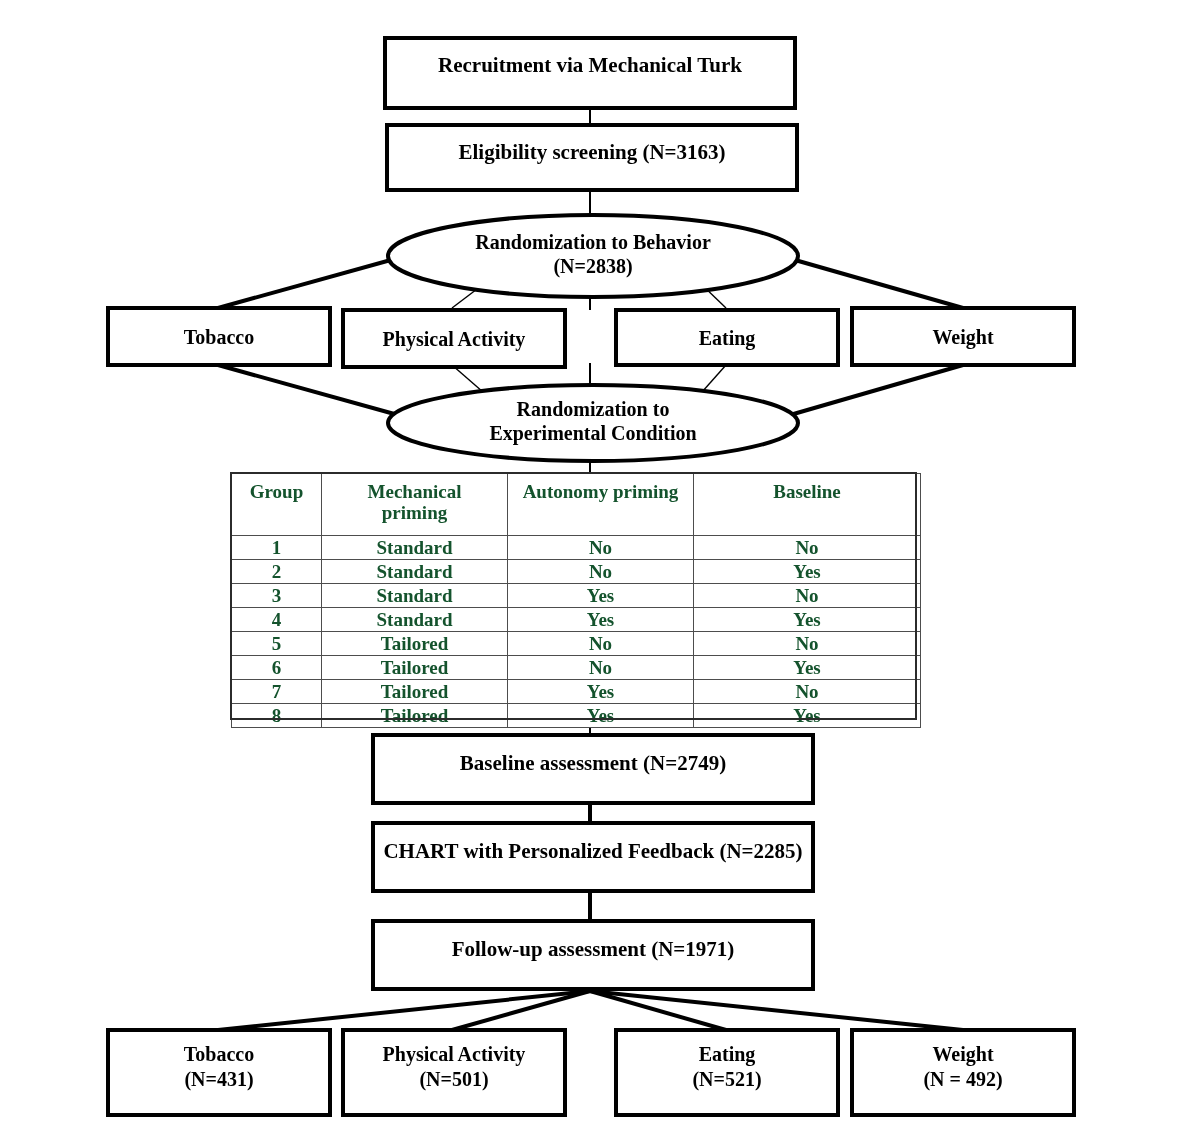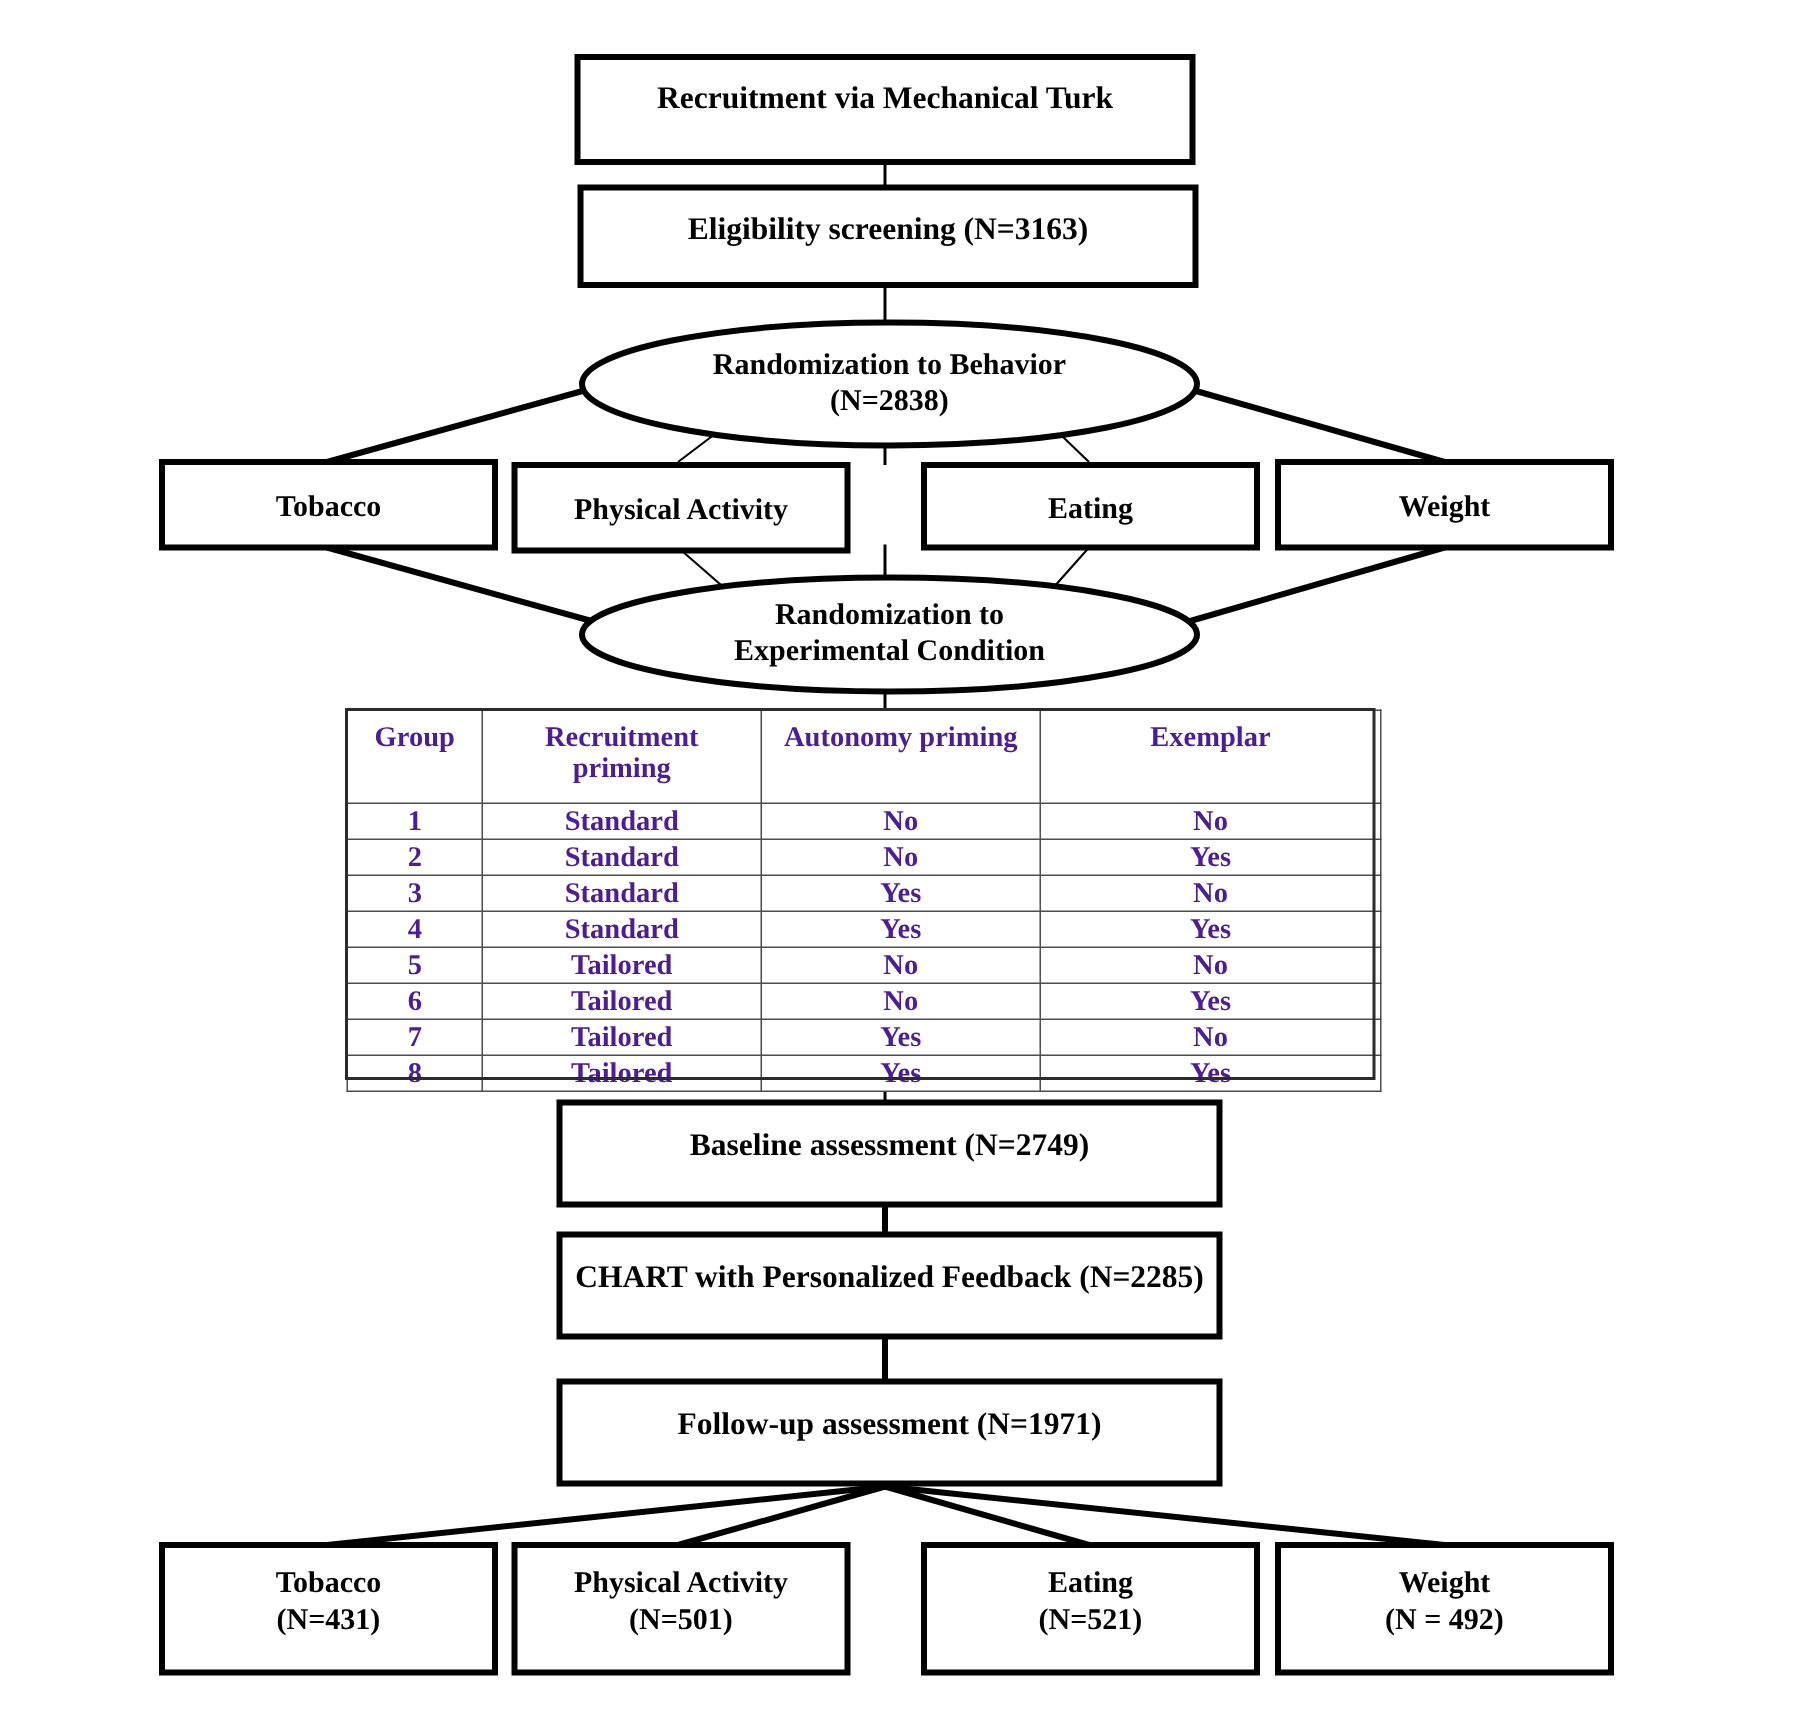--- a/index.html
+++ b/index.html
@@ -70,21 +70,21 @@
     table-layout: fixed;
     background: #ffffff;
   }
   table.cond-table th,
   table.cond-table td {
     border: 1px solid #4d4d4d;
     font-family: "Liberation Serif", "DejaVu Serif", serif;
     font-weight: bold;
     font-size: 19px;
     text-align: center;
-    color: #4c1d95;
+    color: #14532d;
     padding: 0;
   }
   table.cond-table th {
     height: 54px;
     vertical-align: top;
     padding-top: 7px;
     line-height: 1.12;
   }
   table.cond-table td {
     height: 23px;
@@ -223,29 +223,29 @@
 
   <div class="table-wrap">
     <table class="cond-table">
       <thead>
         <tr>
           <th class="col-group">
             <div>Group</div>
             <div></div>
           </th>
           <th class="col-exp">
-            <div>Recruitment</div>
+            <div>Mechanical</div>
             <div>priming</div>
           </th>
           <th class="col-auto">
             <div>Autonomy priming</div>
             <div></div>
           </th>
           <th class="col-exem">
-            <div>Exemplar</div>
+            <div>Baseline</div>
             <div></div>
           </th>
         </tr>
       </thead>
       <tbody>
         <tr>
           <td>1</td>
           <td>Standard</td>
           <td>No</td>
           <td>No</td>

